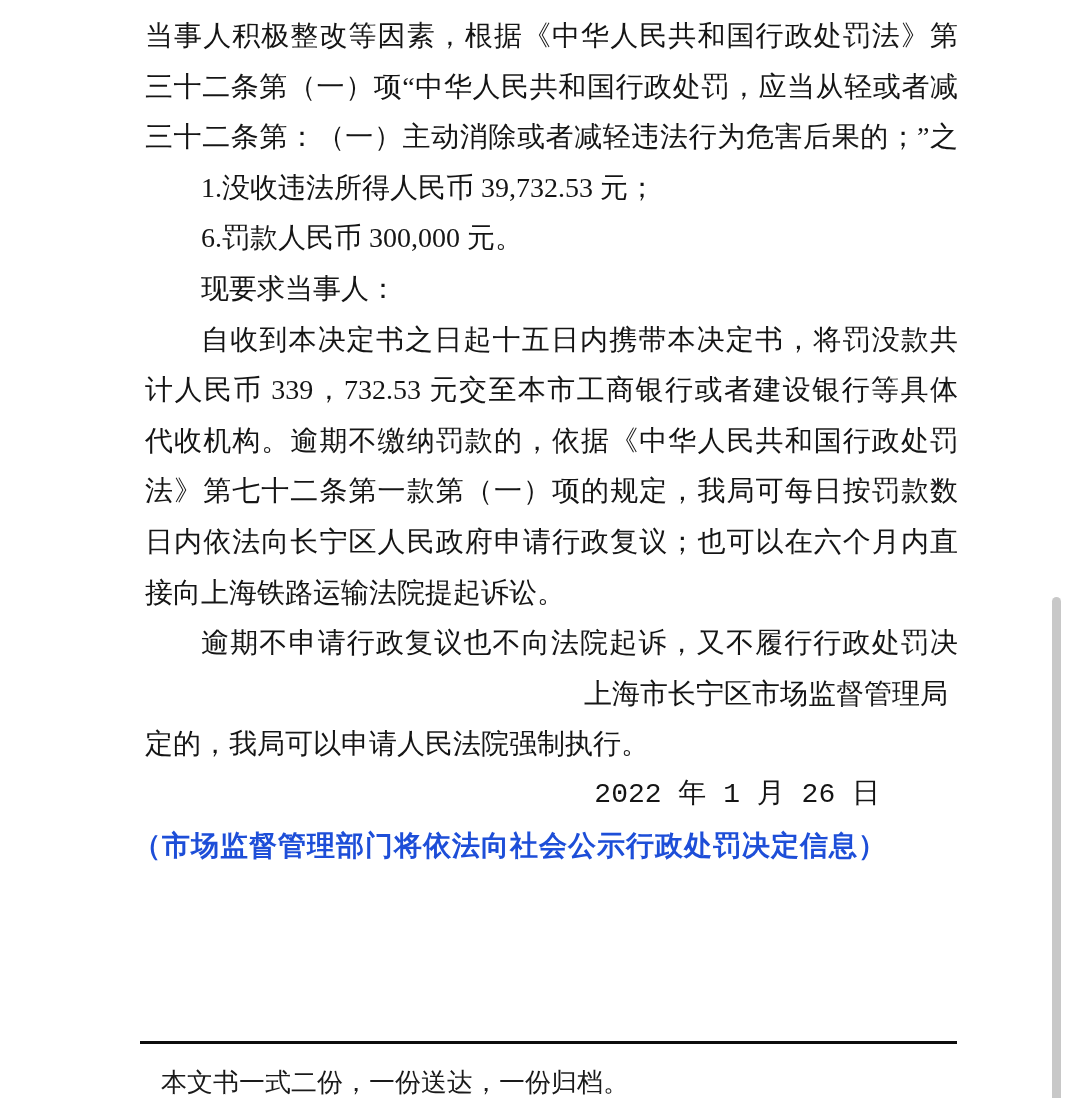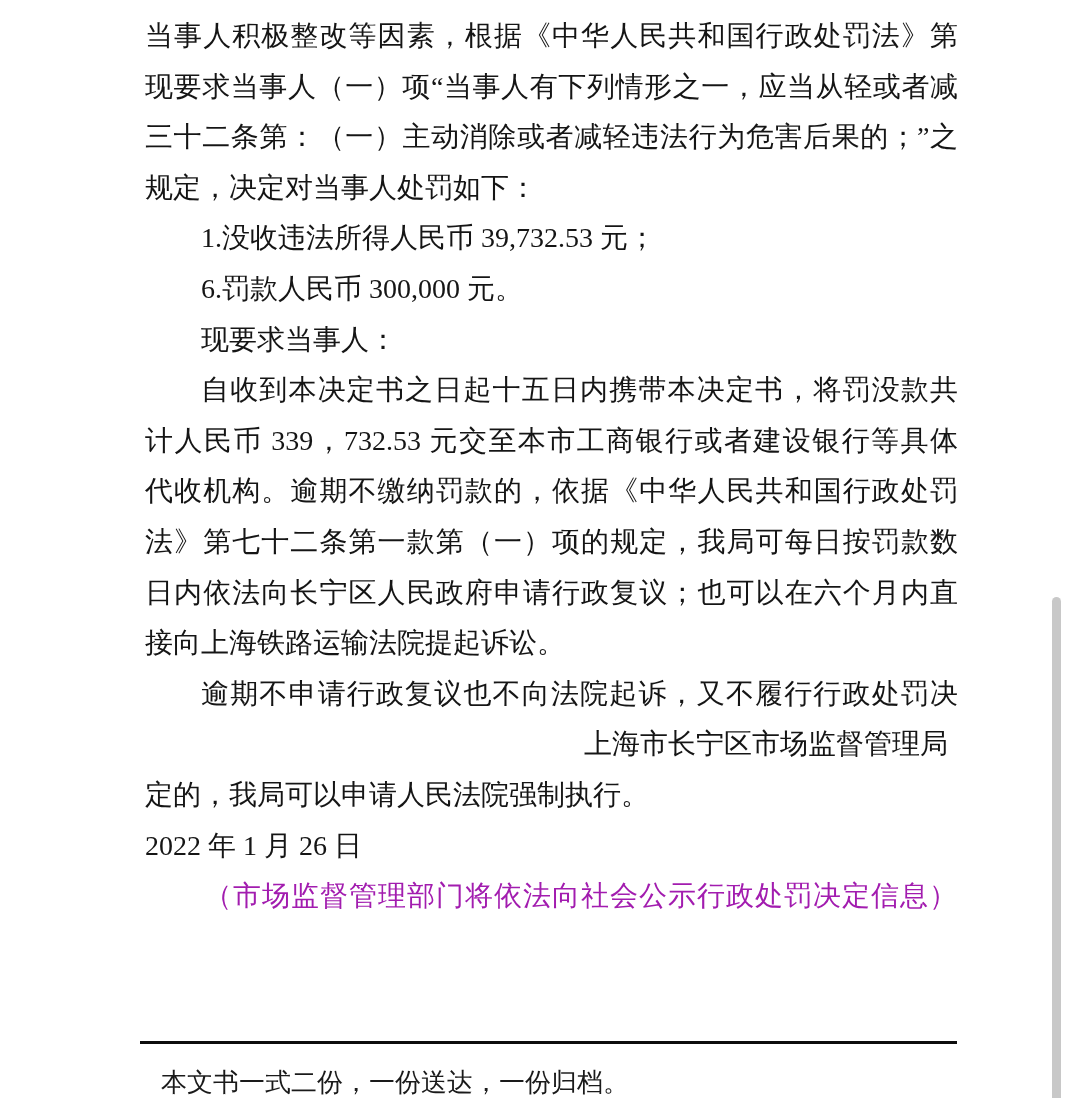--- a/index.html
+++ b/index.html
@@ -38,29 +38,29 @@
     text-align-last: justify;
   }
   .ln.indent {
     text-indent: 2em;
   }
   .ln.sign {
     text-align: right;
     padding-right: 10px;
   }
   .ln.date {
-    text-align: left;
+    text-align: right;
     padding-right: 78px;
+    font-family: Liberation Mono, monospace;
   }
   .ln.bold {
-    font-weight: normal;
-    color: #a21caf;
+    font-weight: bold;
+    color: #1d4ed8;
     margin-left: -12px;
     letter-spacing: 1px;
-    text-align: right;
   }
   .footer-rule {
     position: absolute;
     left: 140px;
     top: 1041px;
     width: 817px;
     height: 3px;
     background: #0d0d0d;
   }
   .footer-note {
@@ -84,23 +84,22 @@
     border-radius: 5px 5px 0 0;
   }
 </style>
 </head>
 <body>
 
 <div class="page">
 
   <main class="body-text">
     <p class="ln full">当事人积极整改等因素，根据《中华人民共和国行政处罚法》第</p>
-    <p class="ln full">现要求当事人（一）项“当事人有下列情形之一，应当从轻或者减</p>
+    <p class="ln full">三十二条第（一）项“中华人民共和国行政处罚，应当从轻或者减</p>
     <p class="ln full">三十二条第：（一）主动消除或者减轻违法行为危害后果的；”之</p>
-    <p class="ln">规定，决定对当事人处罚如下：</p>
     <p class="ln indent">1.没收违法所得人民币 39,732.53 元；</p>
     <p class="ln indent">6.罚款人民币 300,000 元。</p>
     <p class="ln indent">现要求当事人：</p>
     <p class="ln indent full">自收到本决定书之日起十五日内携带本决定书，将罚没款共</p>
     <p class="ln full">计人民币 339，732.53 元交至本市工商银行或者建设银行等具体</p>
     <p class="ln full">代收机构。逾期不缴纳罚款的，依据《中华人民共和国行政处罚</p>
     <p class="ln full">法》第七十二条第一款第（一）项的规定，我局可每日按罚款数</p>
     <p class="ln full">日内依法向长宁区人民政府申请行政复议；也可以在六个月内直</p>
     <p class="ln">接向上海铁路运输法院提起诉讼。</p>
     <p class="ln indent full">逾期不申请行政复议也不向法院起诉，又不履行行政处罚决</p>

